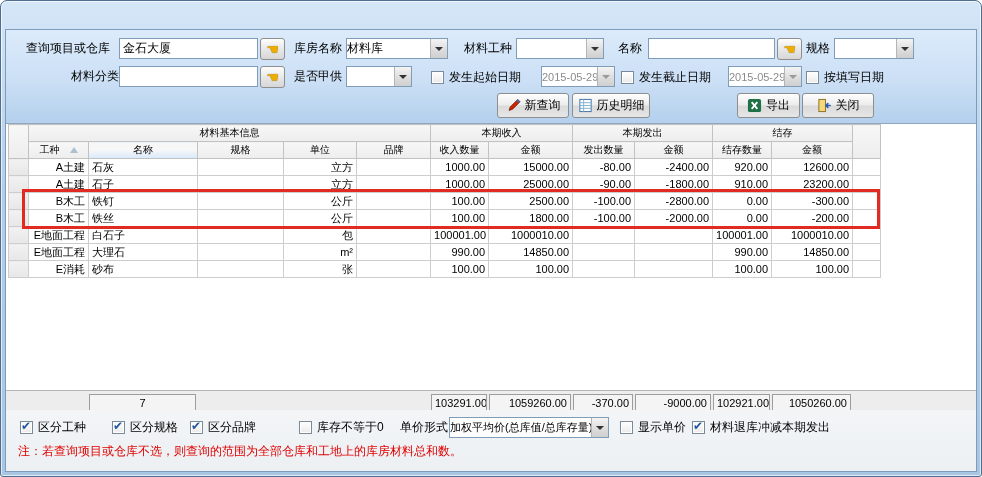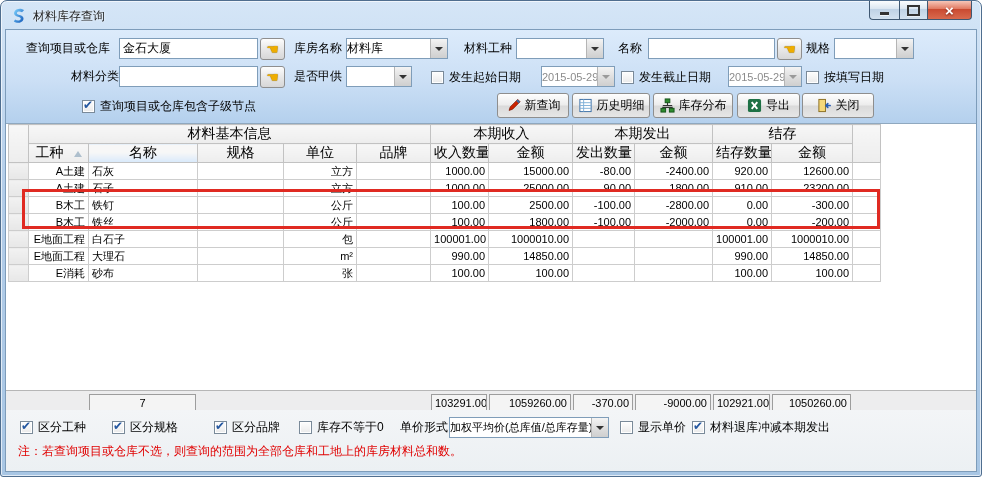--- a/index.html
+++ b/index.html
@@ -57,21 +57,21 @@
     background:linear-gradient(#fefefe,#ececec 48%,#dadada 52%,#e6e6e6);
     display:flex;align-items:center;justify-content:center;gap:4px;font-size:12px;color:#000;cursor:pointer;}
   .toolbtn.focused{border-color:#3c7fb1;box-shadow:0 0 0 1px #9ec7e8;outline:1px dotted #555;outline-offset:-4px;margin-top:36px;}
   .toolbtn svg{flex:none;}
 
   
   .grid-area{position:absolute;left:0;right:0;top:93px;height:291px;background:#fff;
     border-top:1px solid #8fa8bf;box-sizing:border-box;overflow:hidden;}
   table.grid{border-collapse:collapse;table-layout:fixed;width:872px;margin-left:2px;}
   table.grid th,table.grid td{box-sizing:border-box;border:1px solid #cdcdcd;overflow:hidden;white-space:nowrap;padding:0 3px;}
-  table.grid th{height:17px;font-weight:normal;font-size:14px;background:linear-gradient(#f7f7f7,#ededed);
+  table.grid th{height:17px;font-weight:normal;font-size:10px;background:linear-gradient(#f7f7f7,#ededed);
     border-color:#c2c2c2;color:#000;margin-top:20px;}
   table.grid th.name-h{background:linear-gradient(#f7f7f7 45%,#d8e9fb);}
   table.grid td{height:17px;font-size:11px;color:#000;}
   td.ind,th.ind-h{background:linear-gradient(#f2f2f2,#e7e7e7);border-color:#c2c2c2;}
   .c-left{text-align:left;} .c-center{text-align:right;} .c-right{text-align:right;}
   .sort-up{display:inline-block;width:0;height:0;border-left:4px solid transparent;border-right:4px solid transparent;
     border-bottom:6px solid #aebfcd;margin-left:10px;}
   .red-box{position:absolute;left:16px;width:858px;border:3px solid #e02a22;box-sizing:border-box;
     pointer-events:none;z-index:5;}
   .summary-bar{position:absolute;left:0;right:0;bottom:0;height:23px;background:#ededee;border-top:1px solid #b6b6b6;}
@@ -84,45 +84,20 @@
   
   .footer{position:absolute;left:0;right:0;bottom:0;height:61px;background:linear-gradient(#f3f5f7,#ecf0f3);}
   .note{position:absolute;left:12px;top:33px;font-size:12px;color:#e00000;white-space:nowrap;}
 </style>
 </head>
 <body>
 
 <div class="stage">
 <div class="window">
 
-  <div class="titlebar">
-    <span class="app-icon">
-      <svg width="16" height="16" viewBox="0 0 16 16">
-        <defs>
-              <linearGradient id="ag" x1="0" y1="0" x2="1" y2="1">
-          <stop offset="0" stop-color="#7ed4ff"></stop>
-                <stop offset="1" stop-color="#1257b8"></stop>
-              </linearGradient>
-            </defs>
-        <path d="M13 3.2 C10.4.6 4.6 1.4 3.3 4.9 c-1 2.8 1.2 4.3 3.6 4.8 2 .4 3.3 1 2.7 2.5 -.6 1.7 -3.5 1.8 -5.5.4 L2.8 14.4 c3 2.2 8.1 1.6 9.4 -1.5 1.1 -2.6 -.9 -4.5 -3.5 -5 -1.9 -.4 -3.2 -.9 -2.7 -2.3 .5 -1.5 3.2 -1.6 5 -.3 z" fill="url(#ag)"></path>
-      </svg>
-    </span>
-    <span class="win-title">材料库存查询</span>
-    <div class="winbtns">
-      <div class="winbtn min">
-            <span class="glyph-min"></span>
-          </div>
-      <div class="winbtn max">
-            <span class="glyph-max"></span>
-          </div>
-      <div class="winbtn close">
-            <span class="glyph-close">×</span>
-          </div>
-    </div>
-  </div>
 
   <div class="client">
 
     <div class="query-panel">
 
       <span class="lbl" style="left:20px;top:8px">查询项目或仓库</span>
       <input class="tbox" style="left: 113px; top: 8px; width: 139px;" value="金石大厦">
       <div class="handbtn" style="left:254px;top:8px">
             <span>☚</span>
           </div>
@@ -183,24 +158,20 @@
         <span class="combo-text">2015-05-29</span>
         <span class="combo-btn">
               <span class="tri"></span>
             </span>
       </div>
       <span class="cbwrap" style="left:800px;top:39px">
         <span class="cb"></span>
         <span class="cblabel">按填写日期</span>
       </span>
 
-      <span class="cbwrap" style="left:76px;top:68px">
-        <span class="cb checked"></span>
-        <span class="cblabel">查询项目或仓库包含子级节点</span>
-      </span>
 
       <div class="toolbtn focused" style="left:418px;top:63px;width:68px">
         <svg width="15" height="15" viewBox="0 0 16 16">
               <circle cx="6.3" cy="6.3" r="4" fill="#eaf4fe" stroke="#3a7ab8" stroke-width="1.6"></circle>
               <line x1="9.4" y1="9.4" x2="14" y2="14" stroke="#3a7ab8" stroke-width="2.2" stroke-linecap="round"></line>
             </svg>
         <span>查询</span>
       </div>
       <div class="toolbtn" style="left:491px;top:63px;width:72px">
         <svg width="15" height="15" viewBox="0 0 16 16">
@@ -211,29 +182,20 @@
       </div>
       <div class="toolbtn" style="left:566px;top:63px;width:78px">
         <svg width="15" height="15" viewBox="0 0 16 16">
               <rect x="2" y="1.5" width="12" height="13" fill="#fff" stroke="#3a6ea5"></rect>
               <line x1="2" y1="5" x2="14" y2="5" stroke="#7fb0d8"></line>
               <line x1="2" y1="8" x2="14" y2="8" stroke="#7fb0d8"></line>
               <line x1="2" y1="11" x2="14" y2="11" stroke="#7fb0d8"></line>
               <line x1="6" y1="1.5" x2="6" y2="14.5" stroke="#7fb0d8"></line>
             </svg>
         <span>历史明细</span>
-      </div>
-      <div class="toolbtn" style="left:647px;top:63px;width:80px">
-        <svg width="15" height="15" viewBox="0 0 16 16">
-              <path d="M8 2 V8 M3 14 V10 H13 V14 M8 8 H3 M8 8 H13" stroke="#333" stroke-width="1.2" fill="none"></path>
-              <rect x="5.5" y="1" width="5" height="4" fill="#2e8b2e" stroke="#14541a"></rect>
-              <rect x="1" y="11" width="5" height="4" fill="#2e8b2e" stroke="#14541a"></rect>
-              <rect x="10" y="11" width="5" height="4" fill="#2e8b2e" stroke="#14541a"></rect>
-            </svg>
-        <span>库存分布</span>
       </div>
       <div class="toolbtn" style="left:731px;top:63px;width:63px">
         <svg width="15" height="15" viewBox="0 0 16 16">
               <rect x="1" y="1" width="14" height="14" rx="2" fill="#1e7145"></rect>
               <path d="M5 4.5 L11 11.5 M11 4.5 L5 11.5" stroke="#fff" stroke-width="2"></path>
             </svg>
         <span>导出</span>
       </div>
       <div class="toolbtn" style="left:796px;top:63px;width:72px">
         <svg width="15" height="15" viewBox="0 0 16 16">
@@ -449,21 +411,21 @@
 
     <div class="footer">
       <span class="cbwrap" style="left:14px;top:9px">
         <span class="cb checked"></span>
         <span class="cblabel">区分工种</span>
       </span>
       <span class="cbwrap" style="left:106px;top:9px">
         <span class="cb checked"></span>
         <span class="cblabel">区分规格</span>
       </span>
-      <span class="cbwrap" style="left:208px;top:9px">
+      <span class="cbwrap" style="left:184px;top:9px">
         <span class="cb checked"></span>
         <span class="cblabel">区分品牌</span>
       </span>
       <span class="cbwrap" style="left:293px;top:9px">
         <span class="cb"></span>
         <span class="cblabel">库存不等于0</span>
       </span>
       <span class="lbl" style="left:394px;top:7px">单价形式</span>
       <div class="combo" style="left:443px;top:7px;width:160px">
         <span class="combo-text" style="font-size:11px">加权平均价(总库值/总库存量)</span>

